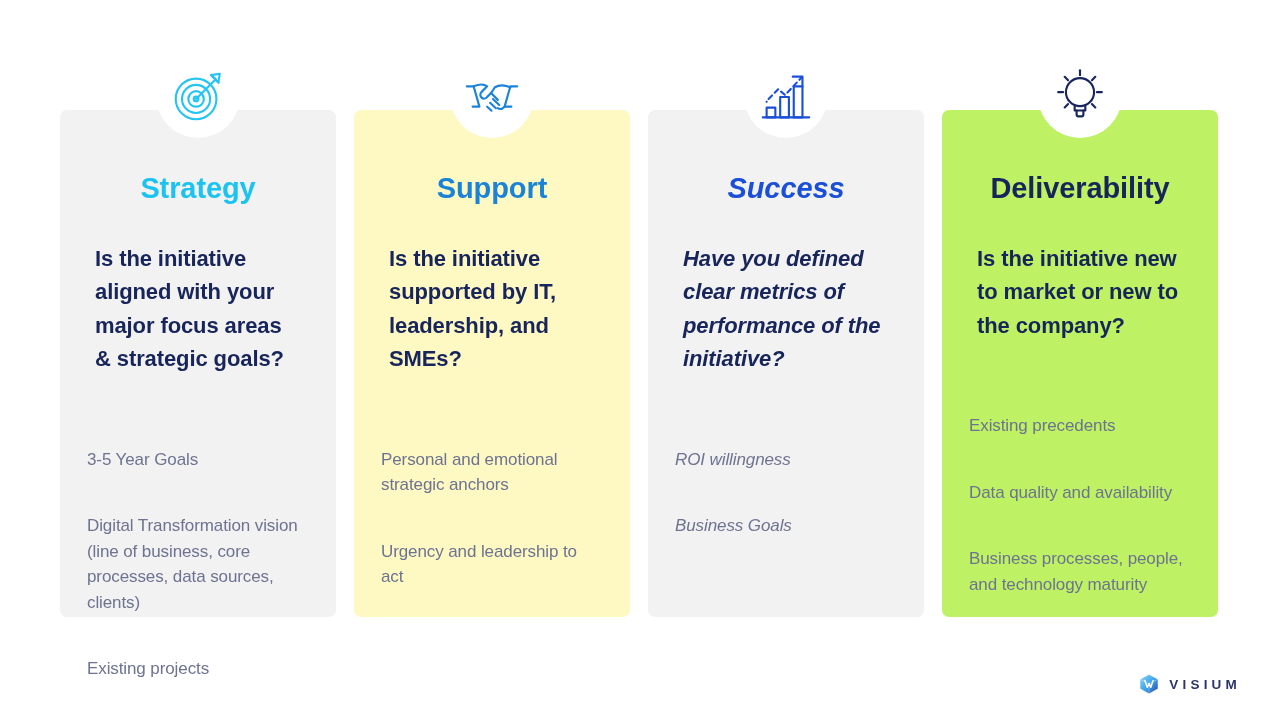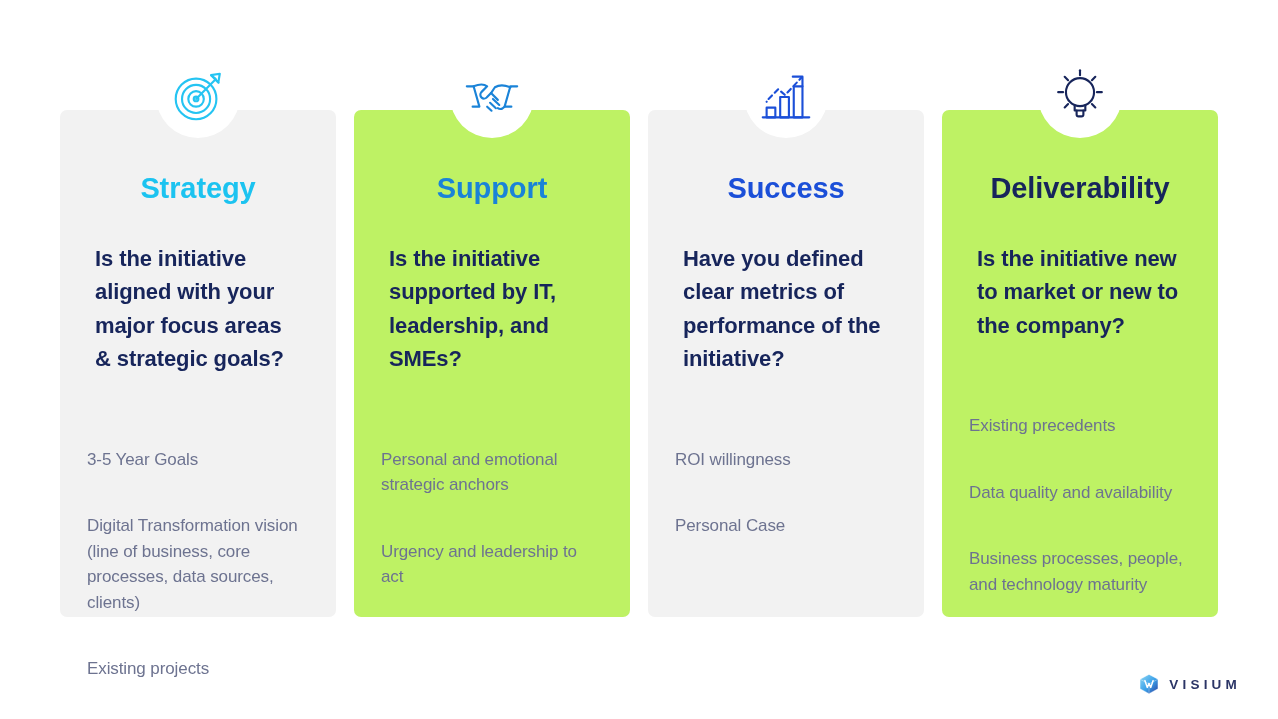--- a/index.html
+++ b/index.html
@@ -136,21 +136,21 @@
       </div>
       <h2 class="card-title" style="color: rgb(28, 195, 240);">Strategy</h2>
       <p class="card-question">Is the initiative aligned with your major focus areas &amp; strategic goals?</p>
       <ul class="card-points">
         <li>3-5 Year Goals</li>
         <li>Digital Transformation vision (line of business, core processes, data sources, clients)</li>
         <li>Existing projects</li>
       </ul>
     </div>
 
-    <div class="card" style="background: #bef264;">
+    <div class="card" style="background: #fef9c3;">
       <div class="icon-bubble">
         <svg viewBox="0 0 64 64" fill="none" stroke="#1a83d8" stroke-width="2.2" stroke-linecap="round" stroke-linejoin="round">
           <path d="M6 22 H13 L19 43 H12"></path>
           <path d="M58 22 H51 L45 43 H52"></path>
           <path d="M13 22 C18 20 23 19 27 22 L21 28 C19.5 29.6 19.6 32.2 21.3 33.7
                    C22.9 35.1 25.3 34.9 26.7 33.4 L31 29"></path>
           <path d="M51 23 C46 21 40 20 35 23 L31 29"></path>
           <path d="M31 29 L38 36"></path>
           <path d="M33 35 L39.5 41.2"></path>
           <path d="M30 39 L36 44.6"></path>
@@ -159,37 +159,37 @@
         </svg>
       </div>
       <h2 class="card-title" style="color: rgb(26, 131, 216);">Support</h2>
       <p class="card-question">Is the initiative supported by IT, leadership, and SMEs?</p>
       <ul class="card-points">
         <li>Personal and emotional strategic anchors</li>
         <li>Urgency and leadership to act</li>
       </ul>
     </div>
 
-    <div class="card" style="background: rgb(242, 242, 242);">
+    <div class="card" style="background: rgb(242, 242, 242); font-style: italic;">
       <div class="icon-bubble">
         <svg viewBox="0 0 64 64" fill="none" stroke="#1b4fd8" stroke-width="2.2" stroke-linecap="round" stroke-linejoin="round">
           <path d="M8 54 H56"></path>
           <rect x="12" y="44" width="9" height="10"></rect>
           <rect x="26" y="33" width="9" height="21"></rect>
           <rect x="40" y="22" width="9" height="32"></rect>
           <path d="M12 38 L13.5 36.5" stroke-dasharray="0.1 5"></path>
           <path d="M14 35 L24 25 L31 31 L48 13" stroke-dasharray="5 4"></path>
           <path d="M39 12 H49 V22"></path>
         </svg>
       </div>
       <h2 class="card-title" style="color: rgb(27, 79, 216);">Success</h2>
       <p class="card-question">Have you defined clear metrics of performance of the initiative?</p>
       <ul class="card-points">
         <li>ROI willingness</li>
-        <li>Personal Case</li>
+        <li>Business Goals</li>
       </ul>
     </div>
 
     <div class="card" style="background: #bef264;">
       <div class="icon-bubble">
         <svg viewBox="0 0 64 64" fill="none" stroke="#17255b" stroke-width="2.2" stroke-linecap="round" stroke-linejoin="round">
           <circle cx="32" cy="28" r="14.5"></circle>
           <path d="M26.5 41.5 V47 H37.5 V41.5"></path>
           <path d="M28.5 47 V51 A2 2 0 0 0 30.5 53 H33.5 A2 2 0 0 0 35.5 51 V47"></path>
           <path d="M32 5.5 V10.5"></path>

